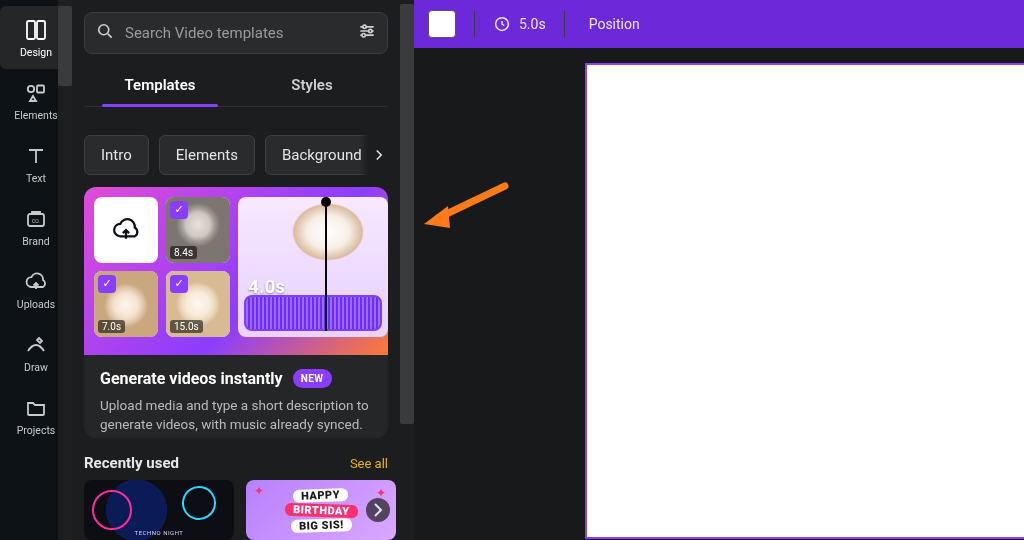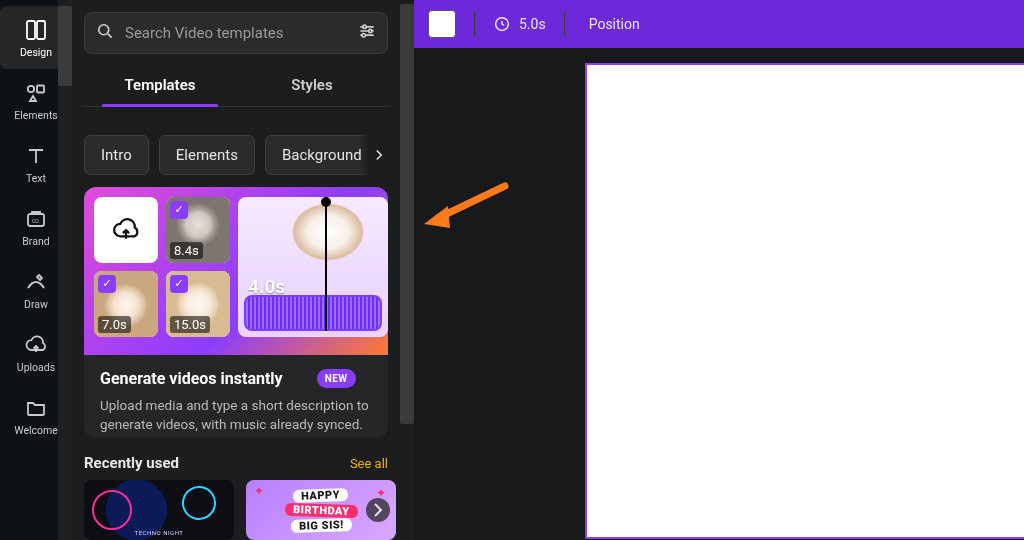--- a/index.html
+++ b/index.html
@@ -41,30 +41,30 @@
   .tile { background: rgba(255,255,255,0.9); border-radius: 8px; position: relative; overflow: hidden; }
   .tile.upload { background: #fff; display: flex; align-items: center; justify-content: center; color: #0d1216; }
   .tile.upload svg { width: 30px; height: 30px; }
   .tile.big { grid-row: 1 / span 2; grid-column: 3; background: linear-gradient(180deg, #f8e8ff 0%, #e9d5ff 80%); display:flex; flex-direction:column; }
   .dog { width:100%; flex:1; background: radial-gradient(ellipse 50px 40px at 60% 38%, #fff 0%, #f6efe6 42%, #dcbba0 68%, rgba(0,0,0,0) 72%), radial-gradient(circle 4px at 52% 34%, #1a1a1a 0%, #1a1a1a 100%, transparent 100%), radial-gradient(circle 4px at 68% 34%, #1a1a1a 0%, #1a1a1a 100%, transparent 100%), radial-gradient(circle 4px at 60% 46%, #3a2a1f 0%, #3a2a1f 100%, transparent 100%); }
   .big-label { position:absolute; left:10px; top:78px; color:#fff; font-weight:700; font-size:19px; text-shadow:0 1px 2px rgba(0,0,0,0.4); }
   .wave { height:36px; margin:6px; border-radius:8px; border:2px solid #7b3dff; background: repeating-linear-gradient(90deg,#a06bff 0 2px,#6a2cff 2px 4px); position:relative; }
   .playhead { position:absolute; top:6px; bottom:6px; left:58%; width:2px; background:#050505; }
   .playhead::before { content:""; position:absolute; left:-4px; top:-6px; width:10px; height:10px; background:#050505; border-radius:50%; }
   .check { position:absolute; top:4px; left:4px; width:18px; height:18px; border-radius:4px; background:#8b3dff; display:flex; align-items:center; justify-content:center; color:#fff; font-size:11px; }
-  .badge-dur { position:absolute; left:4px; bottom:4px; background:rgba(0,0,0,0.55); color:#fff; font-size:13px; padding:1px 4px; border-radius:3px; }
+  .badge-dur { position:absolute; left:4px; bottom:4px; background:rgba(0,0,0,0.55); color:#fff; font-size:10px; padding:1px 4px; border-radius:3px; }
   .tile-thumb { position:absolute; inset:0; }
   .poodle { background: radial-gradient(circle 22px at 50% 42%, #e8e1dc 0%, #cfc7c1 55%, #a39b95 75%, #7d7670 100%); }
   .pomA { background: radial-gradient(circle 22px at 50% 52%, #fff6ee 0%, #f5e2cf 55%, #e0c5a7 80%, #caa77f 100%); }
   .pomB { background: radial-gradient(circle 22px at 50% 50%, #fffaf2 0%, #f7ead8 55%, #e9d3b6 82%, #d8bb92 100%); }
 
   .promo-body { padding: 14px 16px 18px; }
   .promo-title-row { display:flex; align-items:flex-start; gap:10px; }
   .promo-title { font-weight:700; font-size:16px; color:#fff; }
-  .new-pill { background:#8b3dff; color:#fff; font-size:10px; font-weight:700; letter-spacing:0.5px; padding:4px 8px; border-radius:10px;margin-left:24px; }
+  .new-pill { background:#8b3dff; color:#fff; font-size:10px; font-weight:700; letter-spacing:0.5px; padding:4px 8px; border-radius:10px; }
   .promo-desc { margin-top:8px; color:#b9babd; font-size:13.5px; line-height:1.45; }
 
   .section-header { display:flex; justify-content:space-between; align-items:center; margin:16px 14px 8px 0; }
   .section-title { font-size:15px; font-weight:700; color:#e8e8ea; }
   .see-all { font-size:13px; color:#eab308; cursor:pointer; }
 
   .recent-row { display:flex; gap:12px; margin-right:14px; position:relative; }
   .recent-card { width:150px; height:60px; border-radius:8px; overflow:hidden; position:relative; flex-shrink:0; }
   .recent-a { background: radial-gradient(circle at 35% 50%, #0b1b57 0%, #0b1b57 30%, #0d0d14 30%), linear-gradient(135deg,#0d0d14,#152044); }
   .neon1 { position:absolute; left:8px; top:10px; width:40px; height:40px; border:2px solid #ff2e98; border-radius:50%; }
@@ -121,37 +121,37 @@
     <div class="rail-item">
       <svg viewBox="0 0 24 24" fill="none" stroke="currentColor" stroke-width="1.8">
           <rect x="4" y="7" width="16" height="12" rx="2"></rect>
           <path d="M8 7V5h8v2"></path>
           <text x="12" y="15.5" font-size="5" text-anchor="middle" fill="currentColor" stroke="none">CO.</text>
         </svg>
       <span class="lbl">Brand</span>
     </div>
     <div class="rail-item">
       <svg viewBox="0 0 24 24" fill="none" stroke="currentColor" stroke-width="1.8">
+          <path d="M7 17a5 5 0 0 1 .5-9.97A6 6 0 0 1 19 10a4 4 0 0 1 0 7H7z"></path>
+          <path d="M12 13v6M9.5 15.5L12 13l2.5 2.5"></path>
+        </svg>
+      <span class="lbl">Uploads</span>
+    </div>
+    <div class="rail-item">
+      <svg viewBox="0 0 24 24" fill="none" stroke="currentColor" stroke-width="1.8">
           <path d="M4 18c5-8 11-8 16 0"></path>
           <path d="M15 5l3 3-2 2-3-3z"></path>
         </svg>
       <span class="lbl">Draw</span>
     </div>
     <div class="rail-item">
       <svg viewBox="0 0 24 24" fill="none" stroke="currentColor" stroke-width="1.8">
-          <path d="M7 17a5 5 0 0 1 .5-9.97A6 6 0 0 1 19 10a4 4 0 0 1 0 7H7z"></path>
-          <path d="M12 13v6M9.5 15.5L12 13l2.5 2.5"></path>
-        </svg>
-      <span class="lbl">Uploads</span>
-    </div>
-    <div class="rail-item">
-      <svg viewBox="0 0 24 24" fill="none" stroke="currentColor" stroke-width="1.8">
           <path d="M4 7h5l2 2h9v9a1 1 0 0 1-1 1H5a1 1 0 0 1-1-1V7z"></path>
         </svg>
-      <span class="lbl">Welcome</span>
+      <span class="lbl">Projects</span>
     </div>
     <div class="rail-scroll">
         <div class="rail-scroll-thumb"></div>
       </div>
   </div>
 
   <div class="panel">
 
     <div class="search">
       <span class="magnify">

